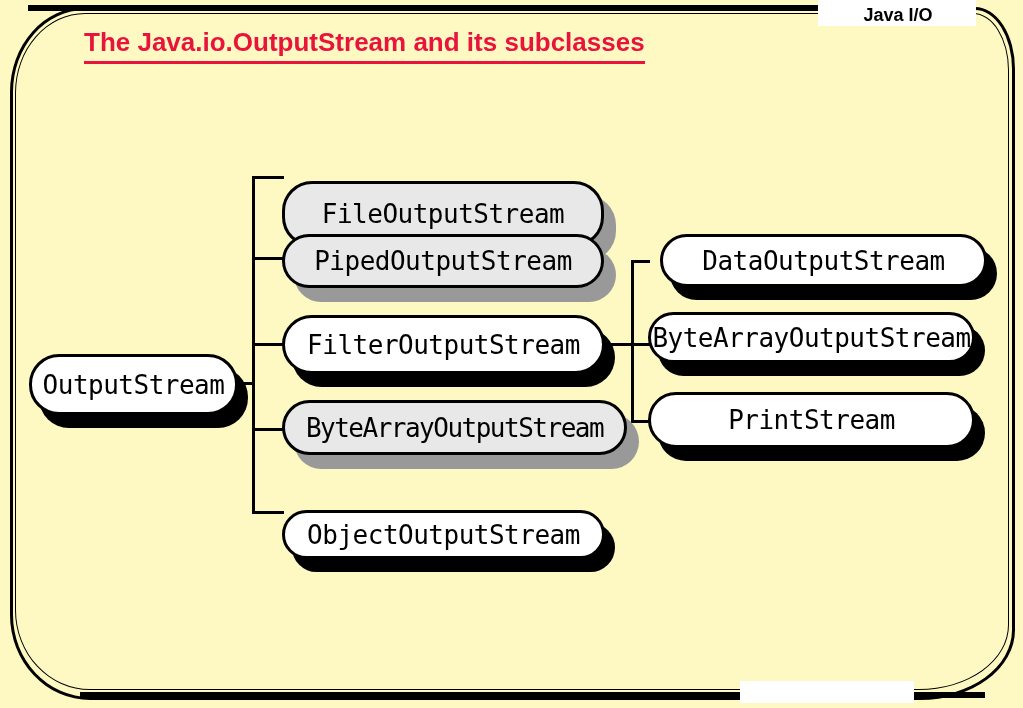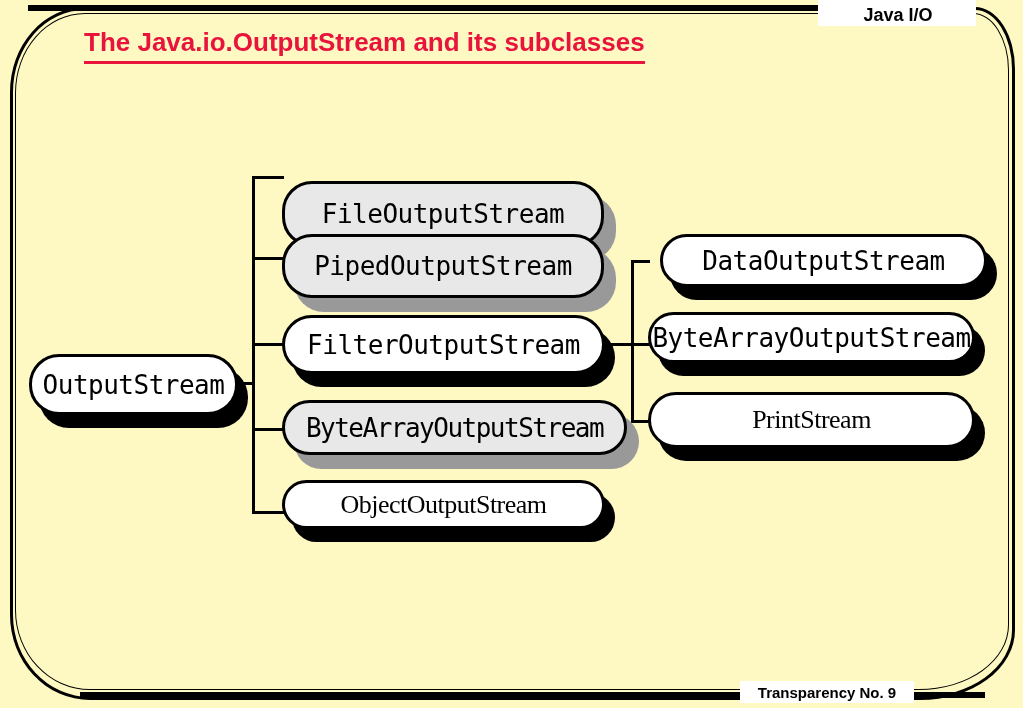--- a/index.html
+++ b/index.html
@@ -60,41 +60,40 @@
     display:flex; align-items:center; justify-content:center;
     font-family:"DejaVu Sans Mono", monospace;
     font-size:26px; letter-spacing:-0.5px; color:#000; white-space:nowrap;
   }
   .node.gray{
     background:var(--box-gray-fill,#e8e8e8);
     box-shadow:12px 14px 0 var(--shadow-gray,#999);
   }
   .n-root      {left:29px;  top:354px; width:209px; height:61px;text-align:center;}
   .n-file      {left:282px; top:139px; width:322px; height:66px;margin-top:42px;}
-  .n-piped     {left:282px; top:234px; width:322px; height:64px;}
+  .n-piped     {left:282px; top:234px; width:322px; height:54px;}
   .n-filter    {left:282px; top:315px; width:323px; height:59px; z-index:3;text-align:right;}
   .n-bytearray {left:282px; top:400px; width:345px; height:55px; z-index:2; letter-spacing:-1.5px;text-align:center;}
-  .n-object    {left:282px; top:480px; width:323px; height:49px;font-family:Liberation Serif, serif;}
+  .n-object    {left:282px; top:510px; width:323px; height:49px;}
   .n-data      {left:660px; top:234px; width:327px; height:53px;}
   .n-buffered  {left:648px; top:312px; width:327px; height:51px;}
-  .n-print     {left:648px; top:392px; width:327px; height:56px;font-family:Liberation Serif, serif;}
+  .n-print     {left:648px; top:392px; width:327px; height:56px;}
 </style>
 </head>
 <body>
 
 <div class="slide">
 
   <div class="frame-outer"></div>
   <div class="frame-inner"></div>
   <div class="top-rule"></div>
   <div class="bottom-rule"></div>
   <div class="patch patch-top"></div>
   <div class="patch patch-bottom"></div>
   <div class="header-label">Java I/O</div>
-  <div class="footer-label">Transparency No. 9</div>
 
   <div class="slide-title">The Java.io.OutputStream and its subclasses</div>
 
   <div>
 
     <div class="line c-root"></div>
     <div class="line c-trunk1"></div>
     <div class="line c-file"></div>
     <div class="line c-piped"></div>
     <div class="line c-filter"></div>

